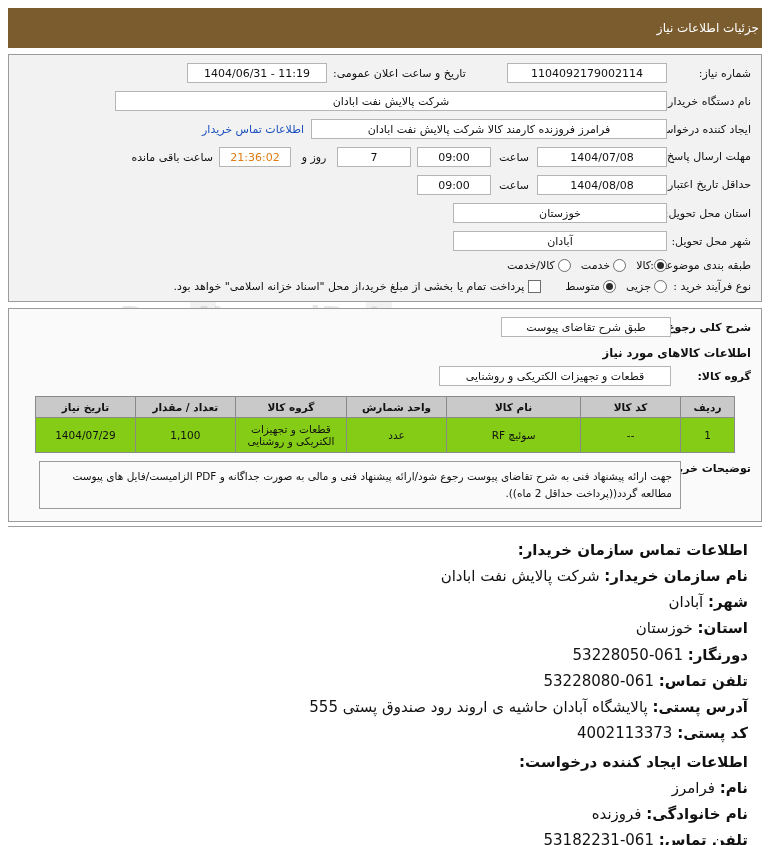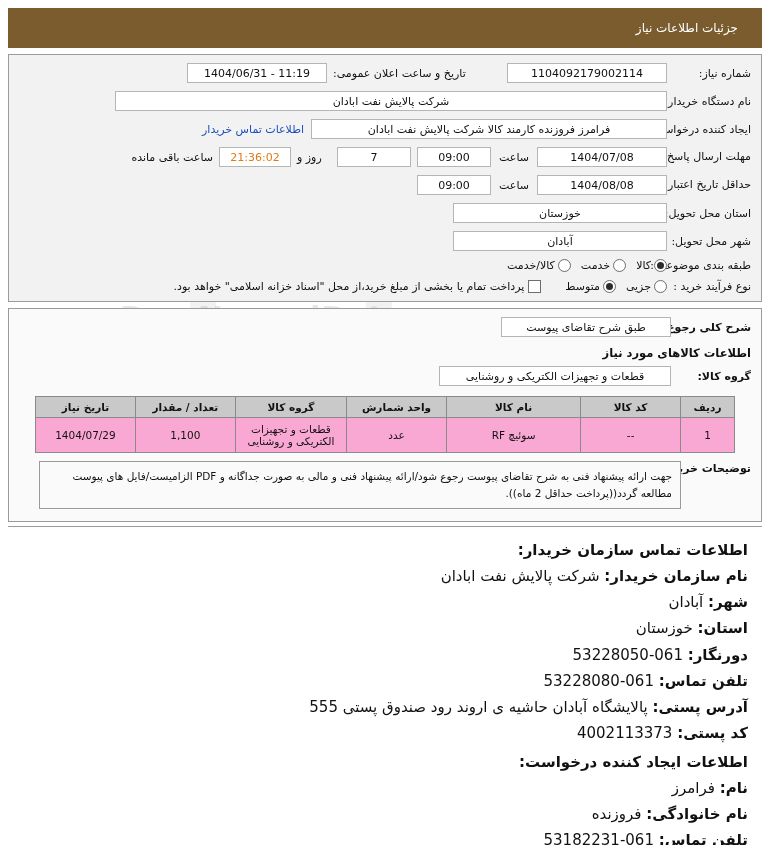--- a/index.html
+++ b/index.html
@@ -17,21 +17,21 @@
     box-sizing:border-box;
     padding:8px 8px 0 8px;
     background:#fff;
   }
   
   .header-bar{
     height:40px;
     background:#7a5c2e;
     display:flex;align-items:center;
     justify-content:flex-start;
-    padding:0 24px;
+    padding:0 3px;
     box-sizing:border-box;
     color:#fff;
     font-size:12px;
   }
   .header-bar .title{color:#fff;font-size:12px;}
   
   .panel{
     border:1px solid #9b9b9b;
     background:#f2f2f2;
     box-sizing:border-box;
@@ -128,21 +128,21 @@
     padding:4px 3px;
     font-weight:bold;
     color:#111;
     text-align:center;
   }
   table.items td{
     border:1px solid #8a8a8a;
     padding:5px 3px;
     text-align:center;
     color:#111;
-    background:#f9a8d4;
+    background:#84cc16;
   }
   .section-title{
     font-weight:bold;
     font-size:11.5px;
     padding:5px 10px 2px 10px;
     text-align:right;
   }
   .boxed-note{
     border:1px solid #9b9b9b;
     background:#fafafa;
@@ -201,21 +201,21 @@
         <div class="field" style="width:356px;text-align:center;">فرامرز فروزنده کارمند کالا شرکت پالایش نفت ابادان</div>
         <div class="lbl link" style="width:104px;text-align:center;">اطلاعات تماس خریدار</div>
       </div>
 
       <div class="row">
         <div class="lbl" style="width:78px;line-height:1.4;">مهلت ارسال پاسخ: تا تاریخ:</div>
         <div class="field ltr" style="width:130px;">1404/07/08</div>
         <div class="lbl" style="width:34px;text-align:center;">ساعت</div>
         <div class="field ltr" style="width:74px;">09:00</div>
         <div class="field" style="width:74px;">7</div>
-        <div class="lbl" style="width:34px;text-align:left;">روز و</div>
+        <div class="lbl" style="width:34px;text-align:center;">روز و</div>
         <div class="field ltr orange" style="width:72px;">21:36:02</div>
         <div class="lbl">ساعت باقی مانده</div>
       </div>
 
       <div class="row">
         <div class="lbl" style="width:78px;line-height:1.4;">حداقل تاریخ اعتبار قیمت: تا تاریخ:</div>
         <div class="field ltr" style="width:130px;">1404/08/08</div>
         <div class="lbl" style="width:34px;text-align:center;">ساعت</div>
         <div class="field ltr" style="width:74px;">09:00</div>
       </div>

